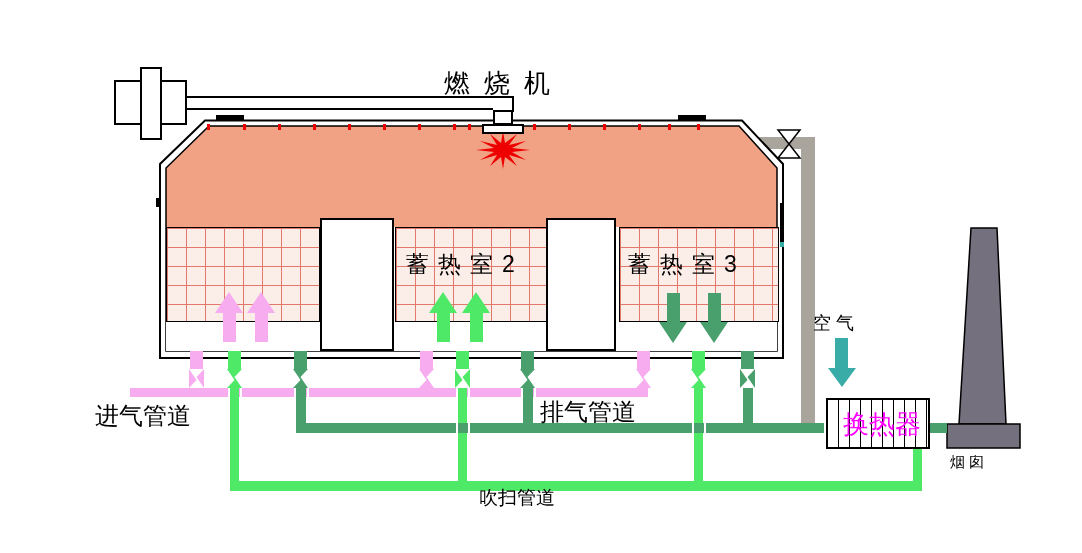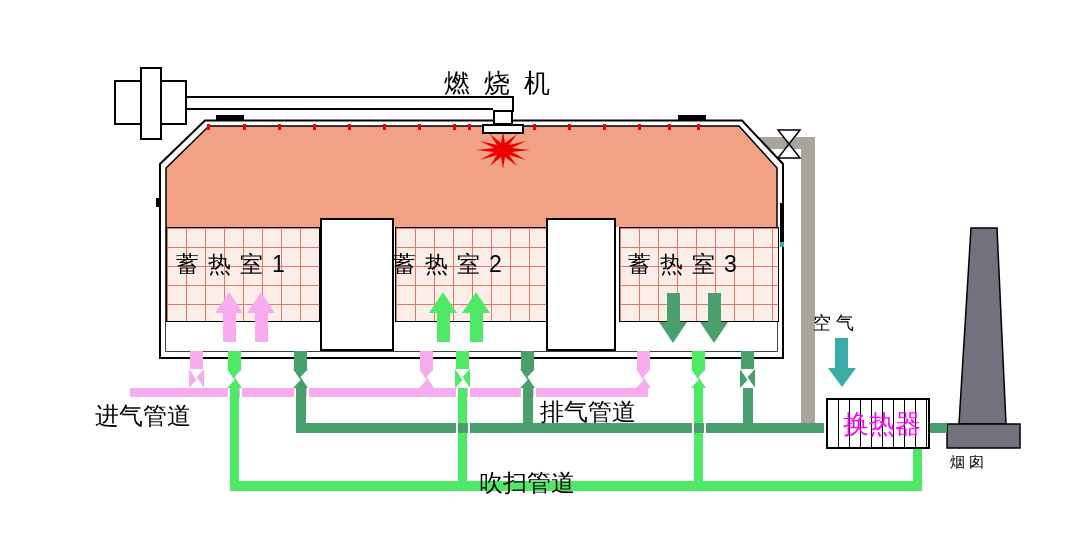--- a/index.html
+++ b/index.html
@@ -83,22 +83,21 @@
   <div class="abs" style="left:187px;top:96px;width:327px;height:2px;background:#000"></div>
   <div class="abs" style="left:187px;top:108px;width:306px;height:2px;background:#000"></div>
   <div class="abs" style="left:512px;top:96px;width:2px;height:16px;background:#000"></div>
   <div class="whitebox" style="left:114px;top:80px;width:73px;height:45px"></div>
   <div class="whitebox" style="left:140px;top:67px;width:22px;height:73px"></div>
 
   <div class="whitebox" style="left:493px;top:110px;width:20px;height:15px"></div>
   <div class="whitebox" style="left:482px;top:124px;width:42px;height:10px"></div>
   <div class="lbl" style="left:444px;top:70px;font-size:26px;letter-spacing:14px">燃烧机</div>
 
-  <div class="lbl" style="left:176px;top:252px;font-size:23px;letter-spacing:9px">蓄热室1</div>
-  <div class="lbl" style="left:393px;top:252px;font-size:23px;letter-spacing:9px">蓄热室2</div>
+  <div class="lbl" style="left:406px;top:252px;font-size:23px;letter-spacing:9px">蓄热室2</div>
   <div class="lbl" style="left:628px;top:252px;font-size:23px;letter-spacing:9px">蓄热室3</div>
 
   <div class="arrow" style="left:215px;top:292px;--ac:var(--intake_pink)">
       <div class="head-up"></div>
       <div class="shaft"></div>
     </div>
   <div class="arrow" style="left:247px;top:292px;--ac:var(--intake_pink)">
       <div class="head-up"></div>
       <div class="shaft"></div>
     </div>
@@ -189,15 +188,15 @@
   <div class="lbl" style="left:843px;top:411px;font-size:26px;color:var(--hx_label_magenta)">换热器</div>
 
   <div class="lbl" style="left:813px;top:314px;font-size:18px;letter-spacing:5px">空气</div>
   <div class="abs" style="left:835px;top:338px;width:13px;height:30px;background:var(--air_teal)"></div>
   <div class="abs" style="left:828px;top:368px;width:0;height:0;border-left:14px solid transparent;border-right:14px solid transparent;border-top:19px solid var(--air_teal)"></div>
 
   <div class="lbl" style="left:950px;top:454px;font-size:15px;letter-spacing:4px">烟囱</div>
 
   <div class="lbl" style="left:95px;top:403px;font-size:24px">进气管道</div>
   <div class="lbl" style="left:540px;top:399px;font-size:24px">排气管道</div>
-  <div class="lbl" style="left:479px;top:470px;font-size:24px">吹扫管道</div>
+  <div class="lbl" style="left:479px;top:488px;font-size:19px">吹扫管道</div>
 
 </div>
 
 </body></html>

